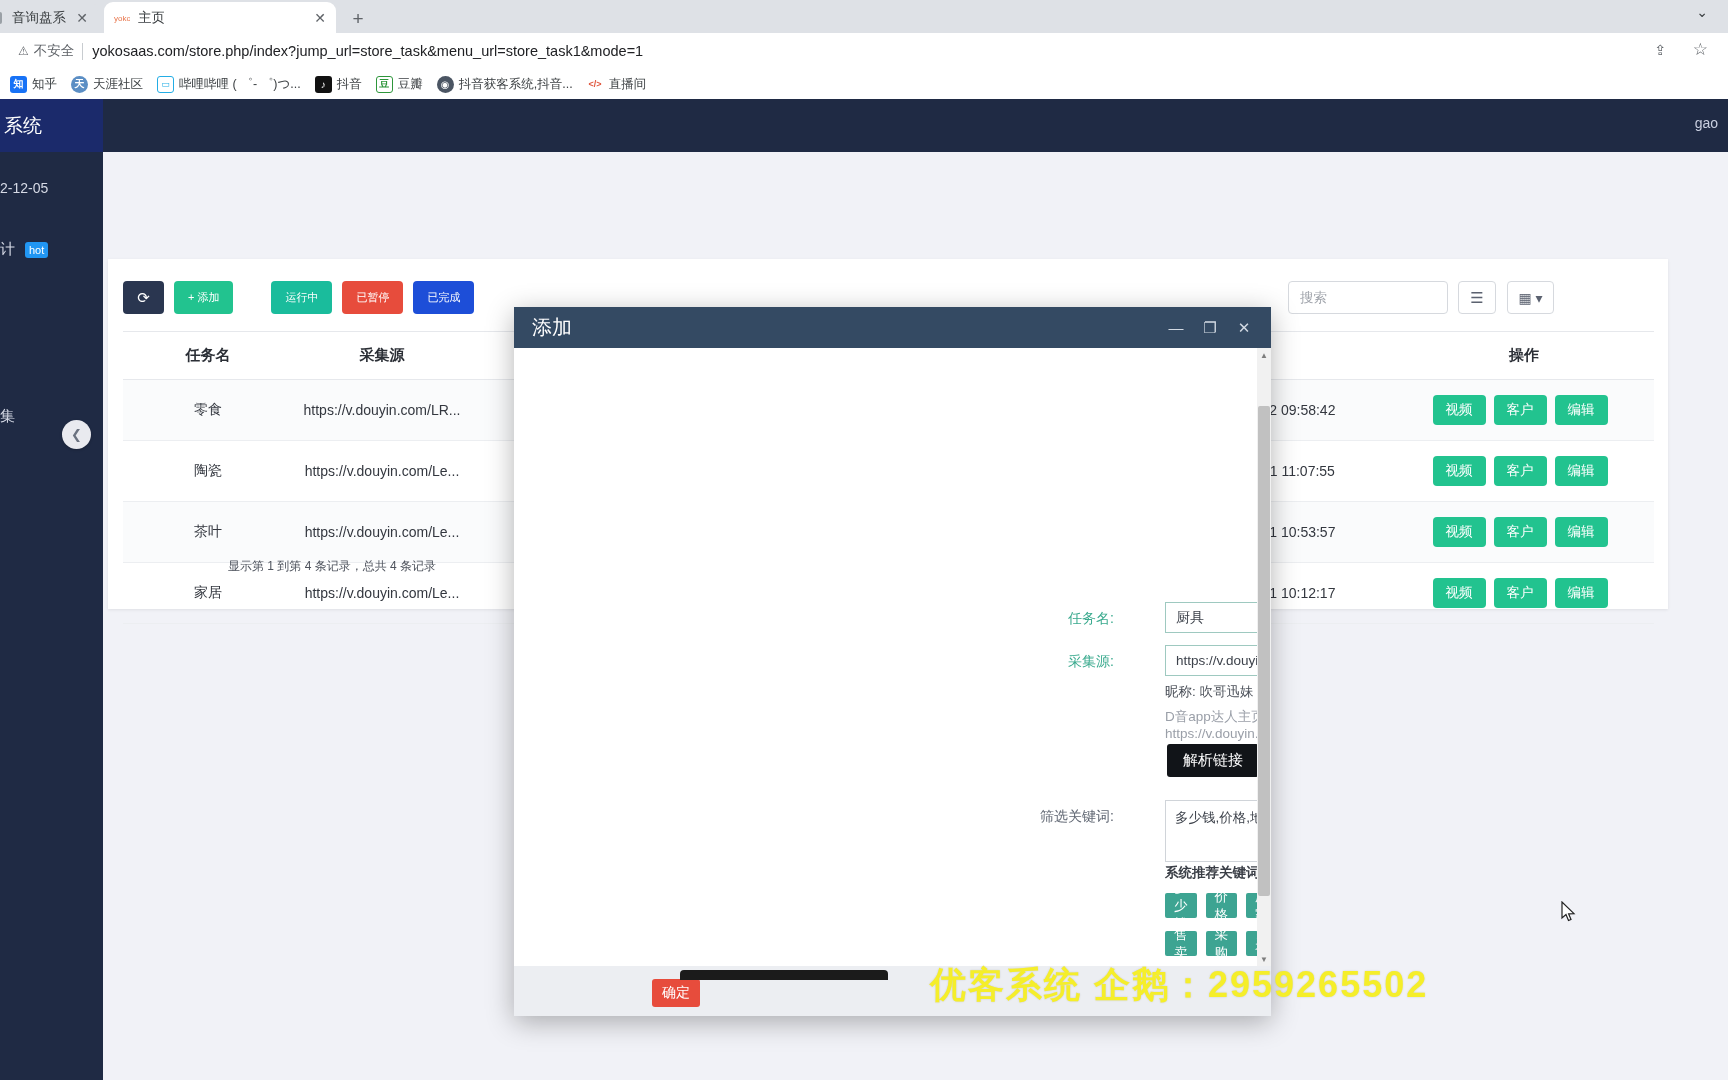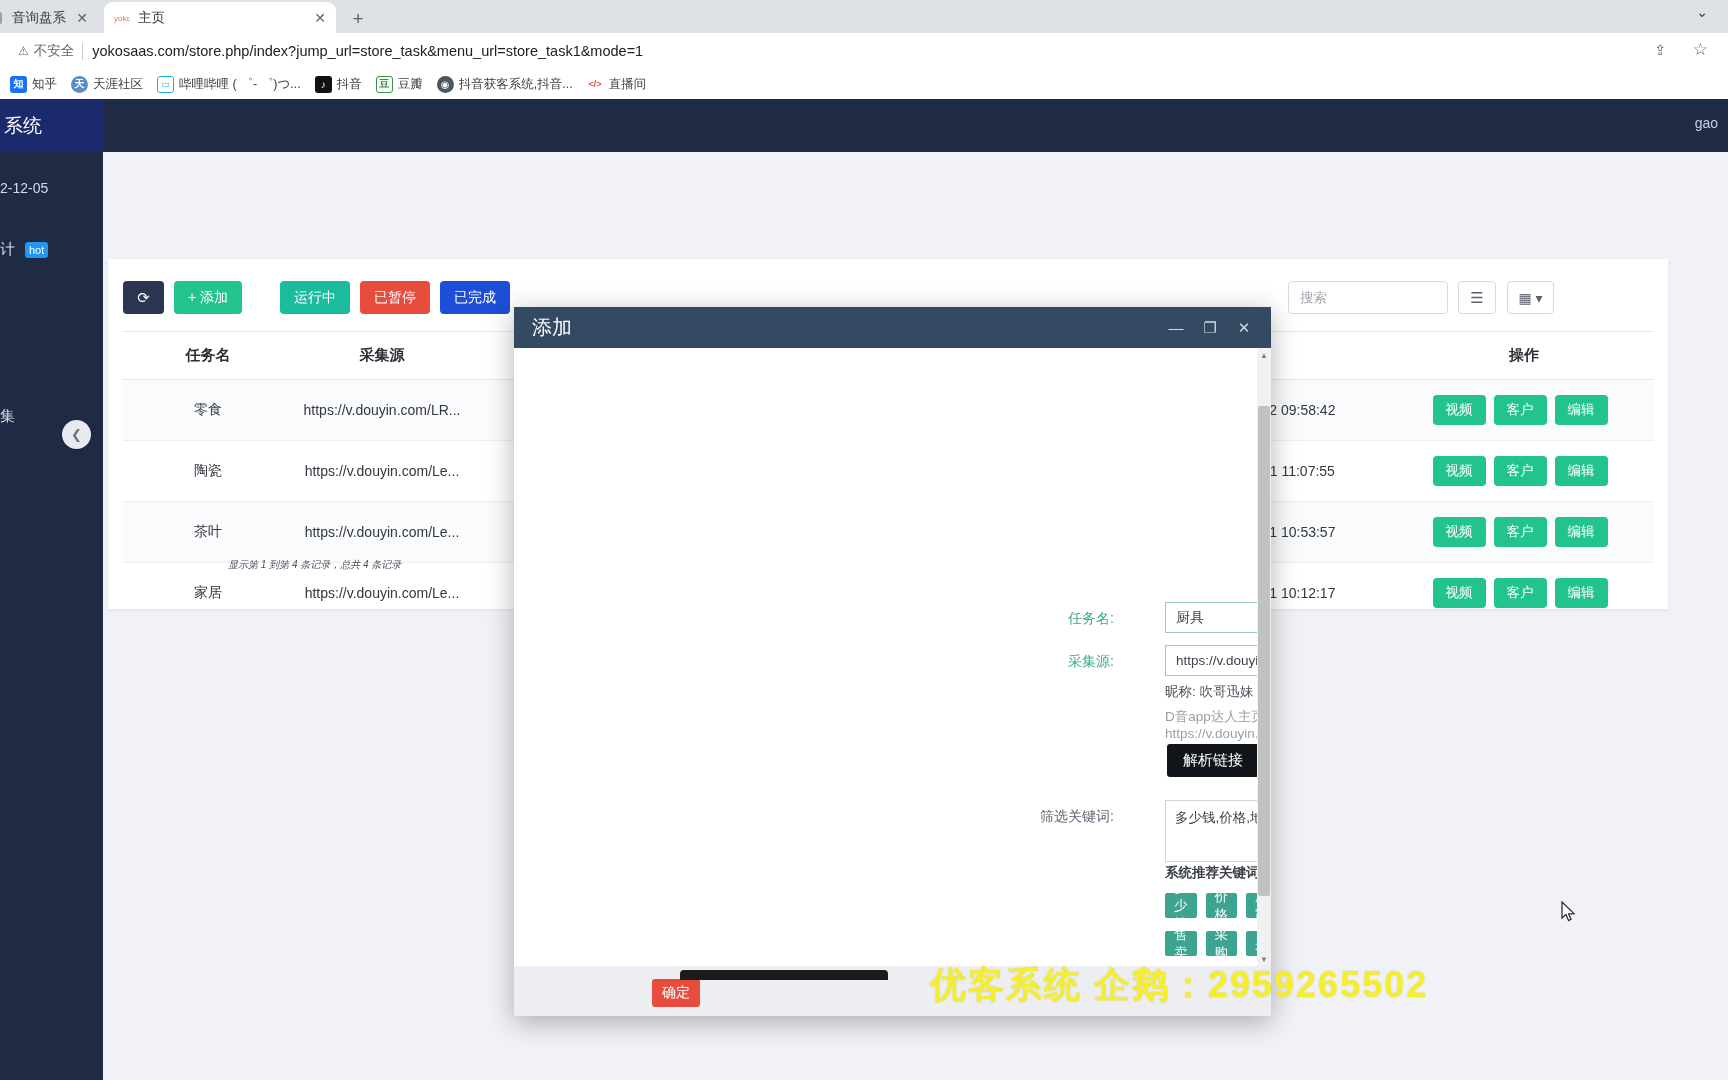--- a/index.html
+++ b/index.html
@@ -66,21 +66,21 @@
   .side-item { position:absolute; left:0; width:103px; display:flex; align-items:center; font-size:15px; color:#d6dae6; }
   #side-item-1 { top:88px; }
   #side-item-1 .hot { margin-left:10px; background:#2196f3; color:#fff; font-size:11px; border-radius:3px; padding:2px 4px; }
   #side-item-2 { top:255px; }
   #side-collapse { position:absolute; left:62px; top:268px; width:29px; height:29px; background:#e9eaef; border-radius:50%;
                    display:flex; align-items:center; justify-content:center; color:#6b7280; font-size:13px; box-shadow:0 1px 3px rgba(0,0,0,.2); }
 
   #content-card { position:absolute; left:108px; top:160px; width:1560px; height:350px; background:#fff; box-shadow:0 1px 3px rgba(0,0,0,.08); }
 
   #toolbar-row { position:absolute; left:15px; top:22px; height:33px; display:flex; align-items:center; }
-  .tbtn { height:33px; border:none; border-radius:4px; font-size:14px; color:#fff; display:flex; align-items:center;
+  .tbtn { height:33px; border:none; border-radius:4px; font-size:11px; color:#fff; display:flex; align-items:center;
           justify-content:center; padding:4px 14px; margin-right:10px; font-family:inherit; }
   #btn-refresh { background:#2a3650; width:41px; padding:0; font-size:15px; }
   #btn-add { background:#22c38f; }
   #btn-running { background:#1abc9c; margin-left:28px; }
   #btn-paused { background:#e74c3c; }
   #btn-done { background:#1d4ed8; color:#ffffff; }
 
   #search-box { position:absolute; right:220px; top:22px; width:160px; height:33px; border:1px solid #d6d9de; border-radius:4px;
                 display:flex; align-items:center; padding-left:11px; font-size:13.5px; color:#a0a4ab; background:#fff; }
   #view-list-btn { position:absolute; right:172px; top:22px; width:38px; height:33px; border:1px solid #d6d9de; border-radius:4px;
@@ -99,21 +99,21 @@
   .col-flex { width:auto; }
   .col-time { width:218px; }
   .col-ops  { width:260px; }
   .src-cell { color:#41454d; font-size:13.5px; }
   .status-cell { color:#19a56f; }
   .time-cell { text-align:left; padding-left:2px !important; }
   .ops-cell { text-align:left; }
   .op-btn { display:inline-flex; align-items:center; justify-content:center; height:30px; padding:0 13px;
             background:#22c38f; color:#fff; border-radius:4px; font-size:13.5px; margin-right:8px; }
 
-  #table-footer { position:absolute; left:120px; top:299px; font-size:10px; color:#4d525c;font-style:italic; }
+  #table-footer { position:absolute; left:120px; top:299px; font-size:12px; color:#4d525c; }
 
   
   #modal { position:absolute; left:514px; top:208px; width:757px; height:709px; background:#fff;
            box-shadow:0 6px 26px rgba(0,0,0,.30); }
   #modal-header { position:absolute; left:0; top:0; width:757px; height:41px; background:#344a63; display:flex; align-items:center; }
   #modal-title { color:#ffffff; font-size:20px; margin-left:18px; }
   #modal-winbtns { position:absolute; right:10px; top:0; height:41px; display:flex; align-items:center; color:#d3dae3; }
   #modal-winbtns > span { width:34px; height:41px; display:flex; align-items:center; justify-content:center; font-size:15px; }
 
   #modal-body { position:absolute; left:0; top:41px; width:757px; height:618px; overflow:hidden; background:#fff; }

